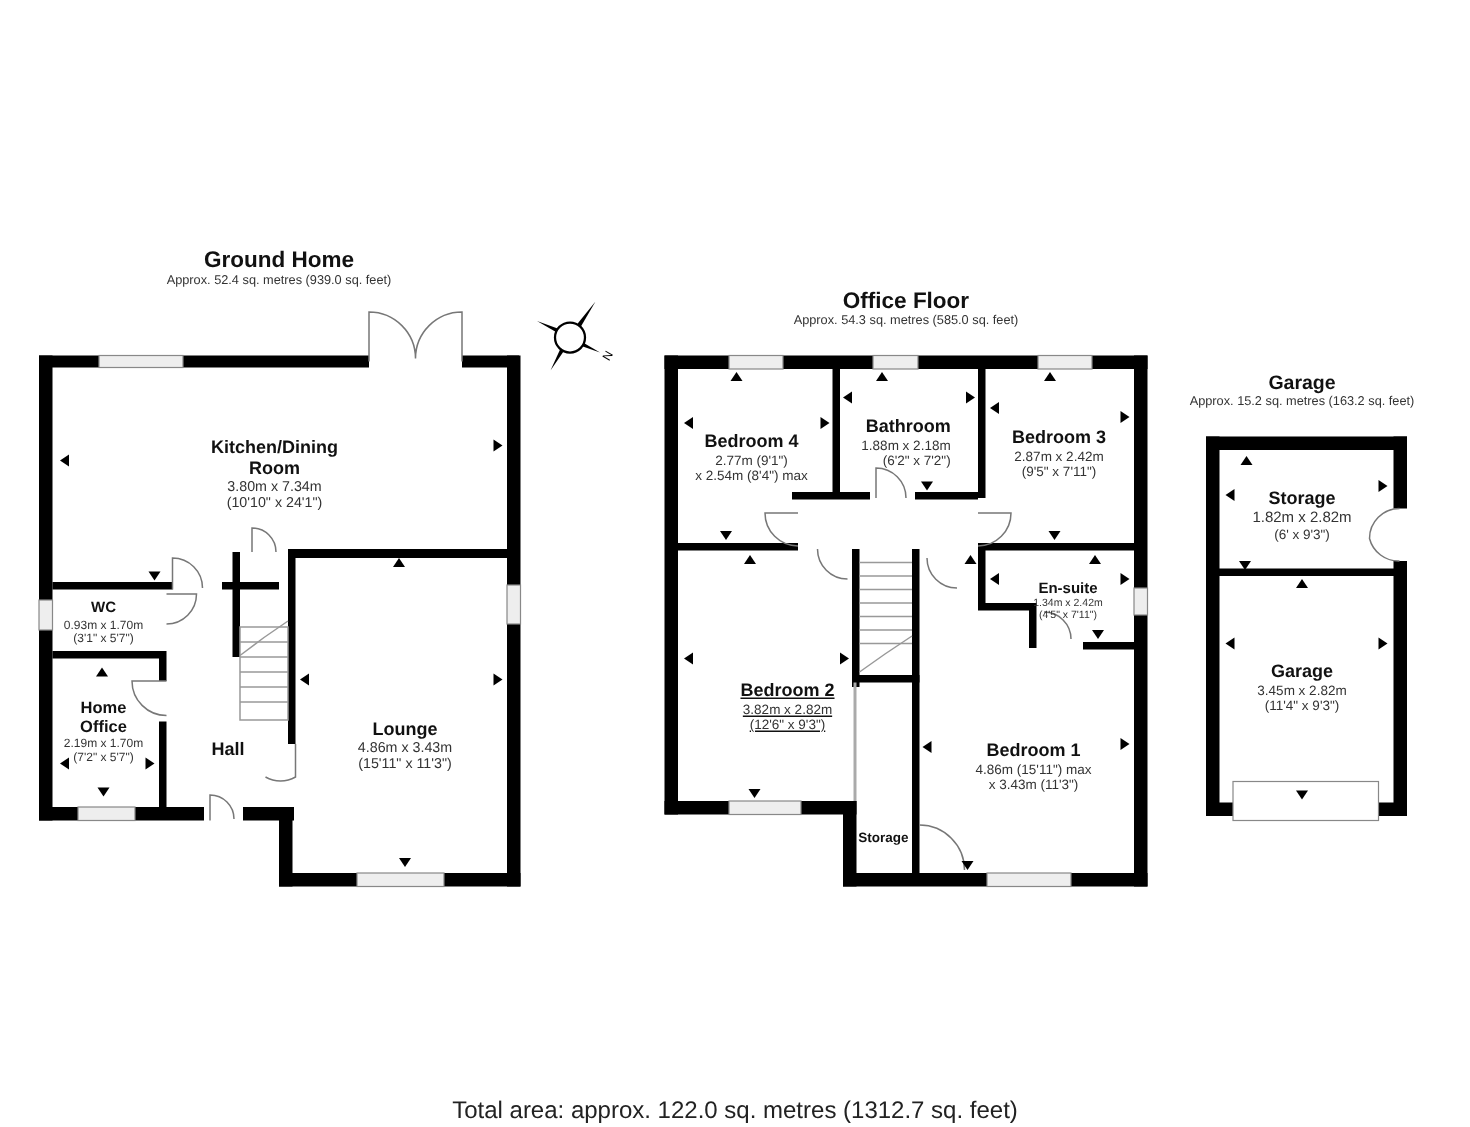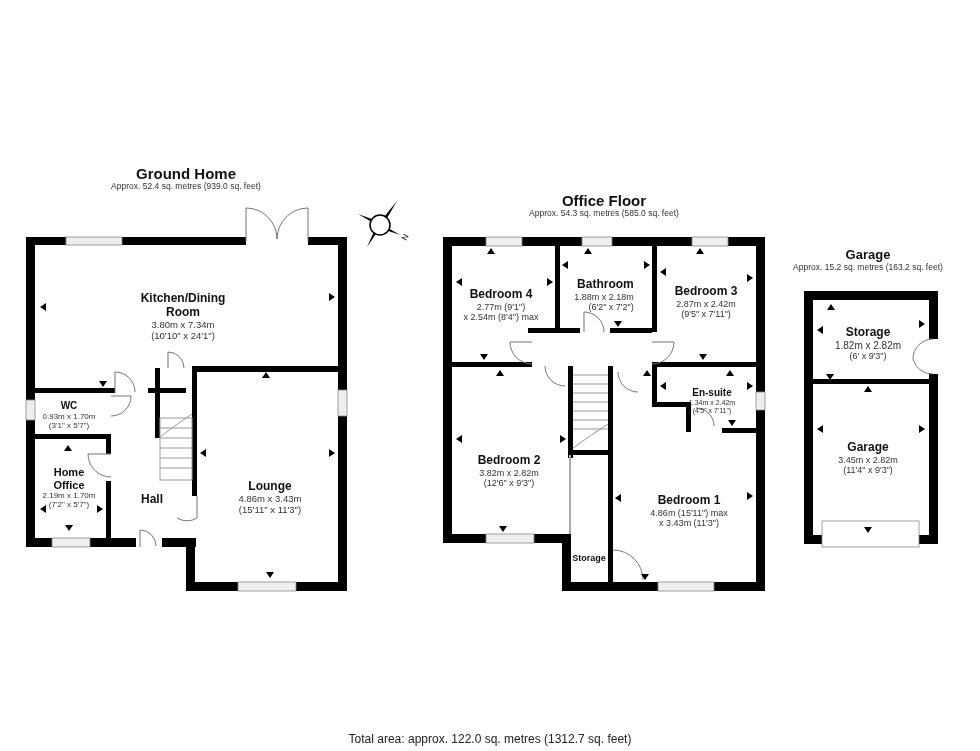--- a/index.html
+++ b/index.html
@@ -10,21 +10,21 @@
   .door { fill: none; stroke: #777; stroke-width: 1; }
   .stair { fill: none; stroke: #999; stroke-width: 1; }
   .arrow { fill: #000; }
   .lbl { position: absolute; text-align: center; transform: translateX(-50%); white-space: nowrap; line-height: 1.15; }
   .title { font-weight: bold; font-size: 15px; }
   .sub { font-size: 8.5px; color: #333; }
   .room { font-weight: bold; font-size: 12px; }
   .dim { font-size: 9.5px; color: #333; }
   .small-room { font-weight: bold; font-size: 10px; }
   .small-dim { font-size: 8px; color: #333; }
-  .total { position: absolute; left: 490px; top: 732px; transform: translateX(-50%); font-size: 12px; color: #222; white-space: nowrap; }
+  .total { position: absolute; left: 490px; top: 732px; transform: translateX(-50%); font-size: 16px; color: #222; white-space: nowrap; }
 </style>
 </head>
 <body>
 
 <svg id="plan" viewBox="0 0 980 751" xmlns="http://www.w3.org/2000/svg">
 
   <g>
 
     <rect class="wall" x="26" y="237" width="220" height="8"></rect>
     <rect class="wall" x="308" y="237" width="38" height="8"></rect>
@@ -238,21 +238,21 @@
 <div class="lbl" style="left:706px;top:285px;">
   <div class="room">Bedroom 3</div>
   <div class="small-dim" style="font-size:9px">2.87m x 2.42m</div>
   <div class="small-dim" style="font-size:9px">(9'5" x 7'11")</div>
 </div>
 <div class="lbl" style="left:712px;top:387px;">
   <div class="small-room">En-suite</div>
   <div class="small-dim" style="font-size:7px">1.34m x 2.42m</div>
   <div class="small-dim" style="font-size:7px">(4'5" x 7'11")</div>
 </div>
-<div class="lbl" style="left:509px;top:454px;">
+<div class="lbl" style="left:525px;top:454px;text-decoration:underline;">
   <div class="room">Bedroom 2</div>
   <div class="small-dim" style="font-size:9px">3.82m x 2.82m</div>
   <div class="small-dim" style="font-size:9px">(12'6" x 9'3")</div>
 </div>
 <div class="lbl" style="left:689px;top:494px;">
   <div class="room">Bedroom 1</div>
   <div class="small-dim" style="font-size:9px">4.86m (15'11") max</div>
   <div class="small-dim" style="font-size:9px">x 3.43m (11'3")</div>
 </div>
 <div class="lbl" style="left:589px;top:553px;">

